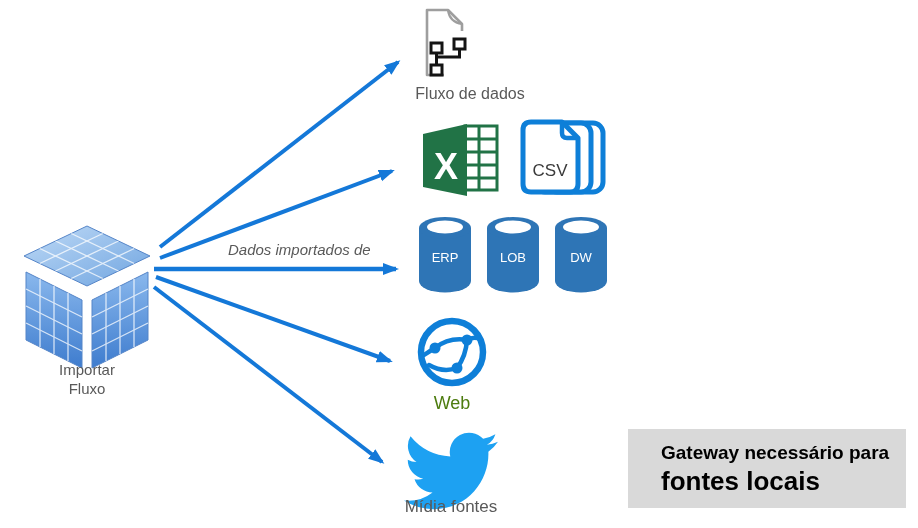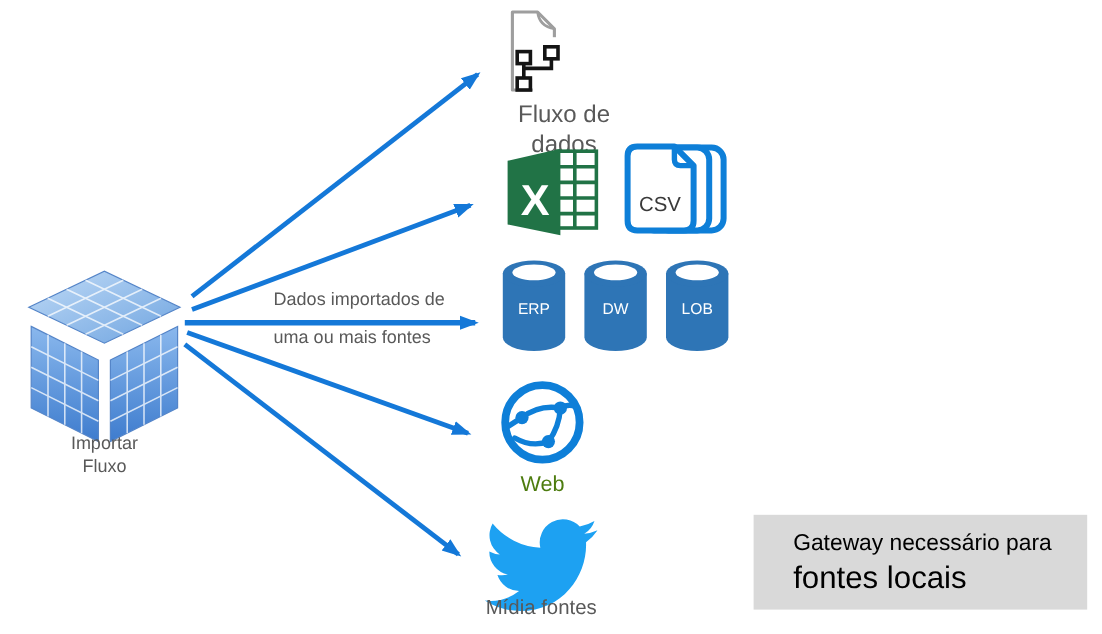--- a/index.html
+++ b/index.html
@@ -1,31 +1,31 @@
 <!DOCTYPE html>
 <html><head>
 <meta charset="utf-8">
 <style>
   html,body{margin:0;padding:0;}
   #canvas{position:relative;width:918px;height:528px;background:#ffffff;overflow:hidden;
           font-family:"Liberation Sans",sans-serif;}
   .abs{position:absolute;}
   .lbl{color:#595959;text-align:center;line-height:1.25;}
-  .lbl-sm{font-size:20px;}
+  .lbl-sm{font-size:16px;}
   .lbl-md{font-size:15px;text-align:center;}
   .lbl-lg{font-size:17px;}
   #web-label{color:#4d7c0f;font-size:18px;}
   .cyl{position:relative;width:56px;height:80px;}
   .cyl svg{display:block;}
   #db-row{left:417px;top:215px;display:flex;gap:12px;align-items:center;}
   #gateway-note{left:628px;top:429px;width:278px;height:79px;background:#d9d9d9;
-                color:#000;box-sizing:border-box;padding:13px 8px 8px 33px;}
+                color:#000;box-sizing:border-box;padding:13px 8px 8px 33px;font-weight:bold;}
   #gateway-note .l1{font-size:19px;display:block;}
   #gateway-note .l2{font-size:26px;display:block;margin-top:2px;}
-  #edge-label-1{left:228px;top:241px;font-size:15px;}
+  #edge-label-1{left:228px;top:241px;font-size:15px;font-style:italic;}
   #edge-label-2{left:228px;top:273px;font-size:15px;}
 </style>
 </head>
 <body>
 
 <div id="canvas">
 
   <svg class="abs" style="left:0;top:0" width="918" height="528" viewBox="0 0 918 528">
     <defs>
       <marker id="ah" markerUnits="userSpaceOnUse" markerWidth="17" markerHeight="15" refX="13" refY="7" orient="auto">
@@ -65,21 +65,20 @@
       <path d="M90 71 L90 139 M104 64 L104 132 M118 57 L118 125"></path>
       <path d="M76 95 L132 67 M76 112 L132 84 M76 129 L132 101"></path>
     </g>
   </svg>
   <div class="abs lbl lbl-md" style="left:24px;top:361px;width:126px">
     <div>Importar</div>
     <div>Fluxo</div>
   </div>
 
   <div class="abs lbl" id="edge-label-1">Dados importados de</div>
-  <div class="abs lbl" id="edge-label-2">uma ou mais fontes</div>
 
   <svg class="abs" style="left:421px;top:8px" width="50" height="70" viewBox="0 0 50 70">
     <g fill="none" stroke="#9E9E9E" stroke-width="2.6" stroke-linejoin="round">
       <path d="M27 2 H6 V67 H41 V16 Z"></path>
       <path d="M27 2 Q28.5 14 41 16" stroke-width="2.2"></path>
     </g>
     <rect x="23" y="23" width="27" height="46" fill="#ffffff"></rect>
     <g fill="#ffffff" stroke="#141414" stroke-width="3">
       <path d="M15.5 45 V57 M38.5 41 V49 H15.5" fill="none"></path>
       <rect x="10" y="35" width="11" height="10"></rect>
@@ -112,29 +111,29 @@
         <ellipse cx="28" cy="13" rx="26" ry="11" fill="#2E75B6"></ellipse>
         <ellipse cx="28" cy="12" rx="18" ry="6.5" fill="#ffffff"></ellipse>
         <text x="28" y="47" font-size="13" fill="#ffffff" text-anchor="middle" font-family="Liberation Sans, sans-serif">ERP</text>
       </svg>
     </div>
     <div class="cyl">
       <svg width="56" height="80" viewBox="0 0 56 80">
         <path d="M2 13 L2 66 A26 11.5 0 0 0 54 66 L54 13" fill="#2E75B6"></path>
         <ellipse cx="28" cy="13" rx="26" ry="11" fill="#2E75B6"></ellipse>
         <ellipse cx="28" cy="12" rx="18" ry="6.5" fill="#ffffff"></ellipse>
-        <text x="28" y="47" font-size="13" fill="#ffffff" text-anchor="middle" font-family="Liberation Sans, sans-serif">DW</text>
+        <text x="28" y="47" font-size="13" fill="#ffffff" text-anchor="middle" font-family="Liberation Sans, sans-serif">LOB</text>
       </svg>
     </div>
     <div class="cyl">
       <svg width="56" height="80" viewBox="0 0 56 80">
         <path d="M2 13 L2 66 A26 11.5 0 0 0 54 66 L54 13" fill="#2E75B6"></path>
         <ellipse cx="28" cy="13" rx="26" ry="11" fill="#2E75B6"></ellipse>
         <ellipse cx="28" cy="12" rx="18" ry="6.5" fill="#ffffff"></ellipse>
-        <text x="28" y="47" font-size="13" fill="#ffffff" text-anchor="middle" font-family="Liberation Sans, sans-serif">LOB</text>
+        <text x="28" y="47" font-size="13" fill="#ffffff" text-anchor="middle" font-family="Liberation Sans, sans-serif">DW</text>
       </svg>
     </div>
   </div>
 
   <svg class="abs" style="left:416px;top:316px" width="72" height="72" viewBox="0 0 72 72">
     <circle cx="36" cy="36" r="31" fill="#ffffff" stroke="#0E7FD8" stroke-width="6.5"></circle>
     <g fill="none" stroke="#0E7FD8" stroke-width="4.5" stroke-linecap="round">
       <path d="M8 39 Q14 35 19 32"></path>
       <path d="M19 32 Q33 21 51 24"></path>
       <path d="M51 24 Q58 20 64 23"></path>

